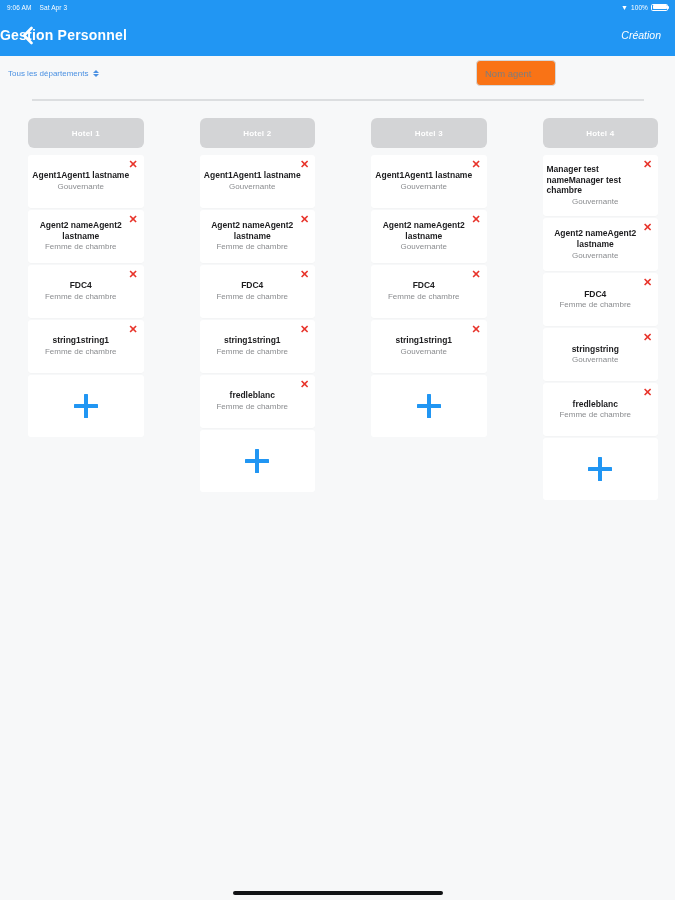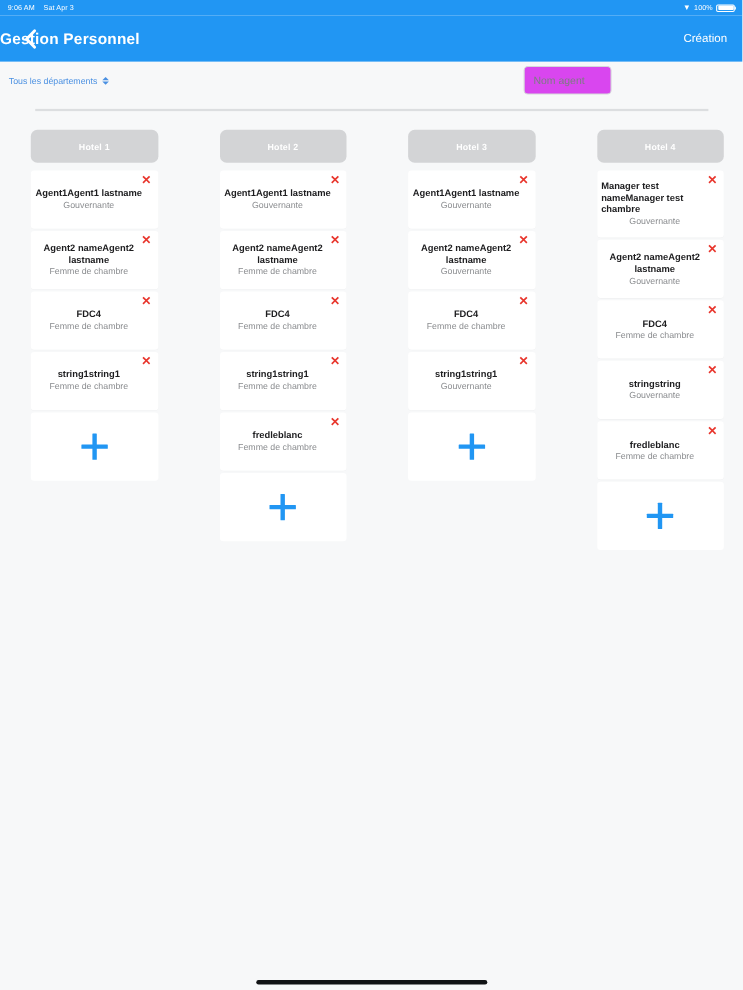--- a/index.html
+++ b/index.html
@@ -33,39 +33,39 @@
 
   
   .navbar {
     position: absolute; top: 14px; left: 0; width: 675px; height: 42px;
     background: #2196f3; color: #ffffff;
     display: flex; align-items: center; justify-content: space-between;
     padding: 0 14px;
   }
   .nav-back { width: 26px; height: 26px; display: flex; align-items: center; justify-content: center; cursor: pointer; }
   .nav-title { position: absolute; left: 0; right: 0; text-align: left; font-size: 14px; font-weight: 700; letter-spacing: .2px; pointer-events: none; }
-  .nav-action { font-size: 10.5px; color: #ffffff; cursor: pointer; z-index: 2; }
+  .nav-action { font-size: 10.5px; color: #ffffff; cursor: pointer; z-index: 2; font-style: italic; }
 
   
   .filterbar { position: absolute; top: 56px; left: 0; width: 564px; height: 38px; }
   .dept-select {
     position: absolute; left: 8px; top: 13px;
     display: flex; align-items: center; gap: 4px;
     color: #4a90e2; font-size: 8px; cursor: pointer;
   }
   .updown { display: flex; flex-direction: column; align-items: center; justify-content: center; gap: 1px; }
   .updown span { display: block; width: 0; height: 0; border-left: 3px solid transparent; border-right: 3px solid transparent; }
   .updown .up { border-bottom: 3.5px solid #4a90e2; }
   .updown .dn { border-top: 3.5px solid #4a90e2; }
 
   .search-box {
     position: absolute; right: 8px; top: 4px;
     width: 80px; height: 26px;
     border: 1px solid #d6d8da; border-radius: 4px;
-    background: #d946ef;
+    background: #f97316;
     display: flex; align-items: center; padding: 0 8px;
   }
   .search-box input {
     border: 0; outline: none; background: transparent;
     font-family: "Liberation Sans", sans-serif;
     font-size: 9.5px; color: #3c3c3c; width: 100%;
   }
   .search-box input::placeholder { color: #7b7d80; }
 
   .hr { position: absolute; top: 99px; left: 32px; width: 612px; height: 1.5px; background: #dcdee0; }

